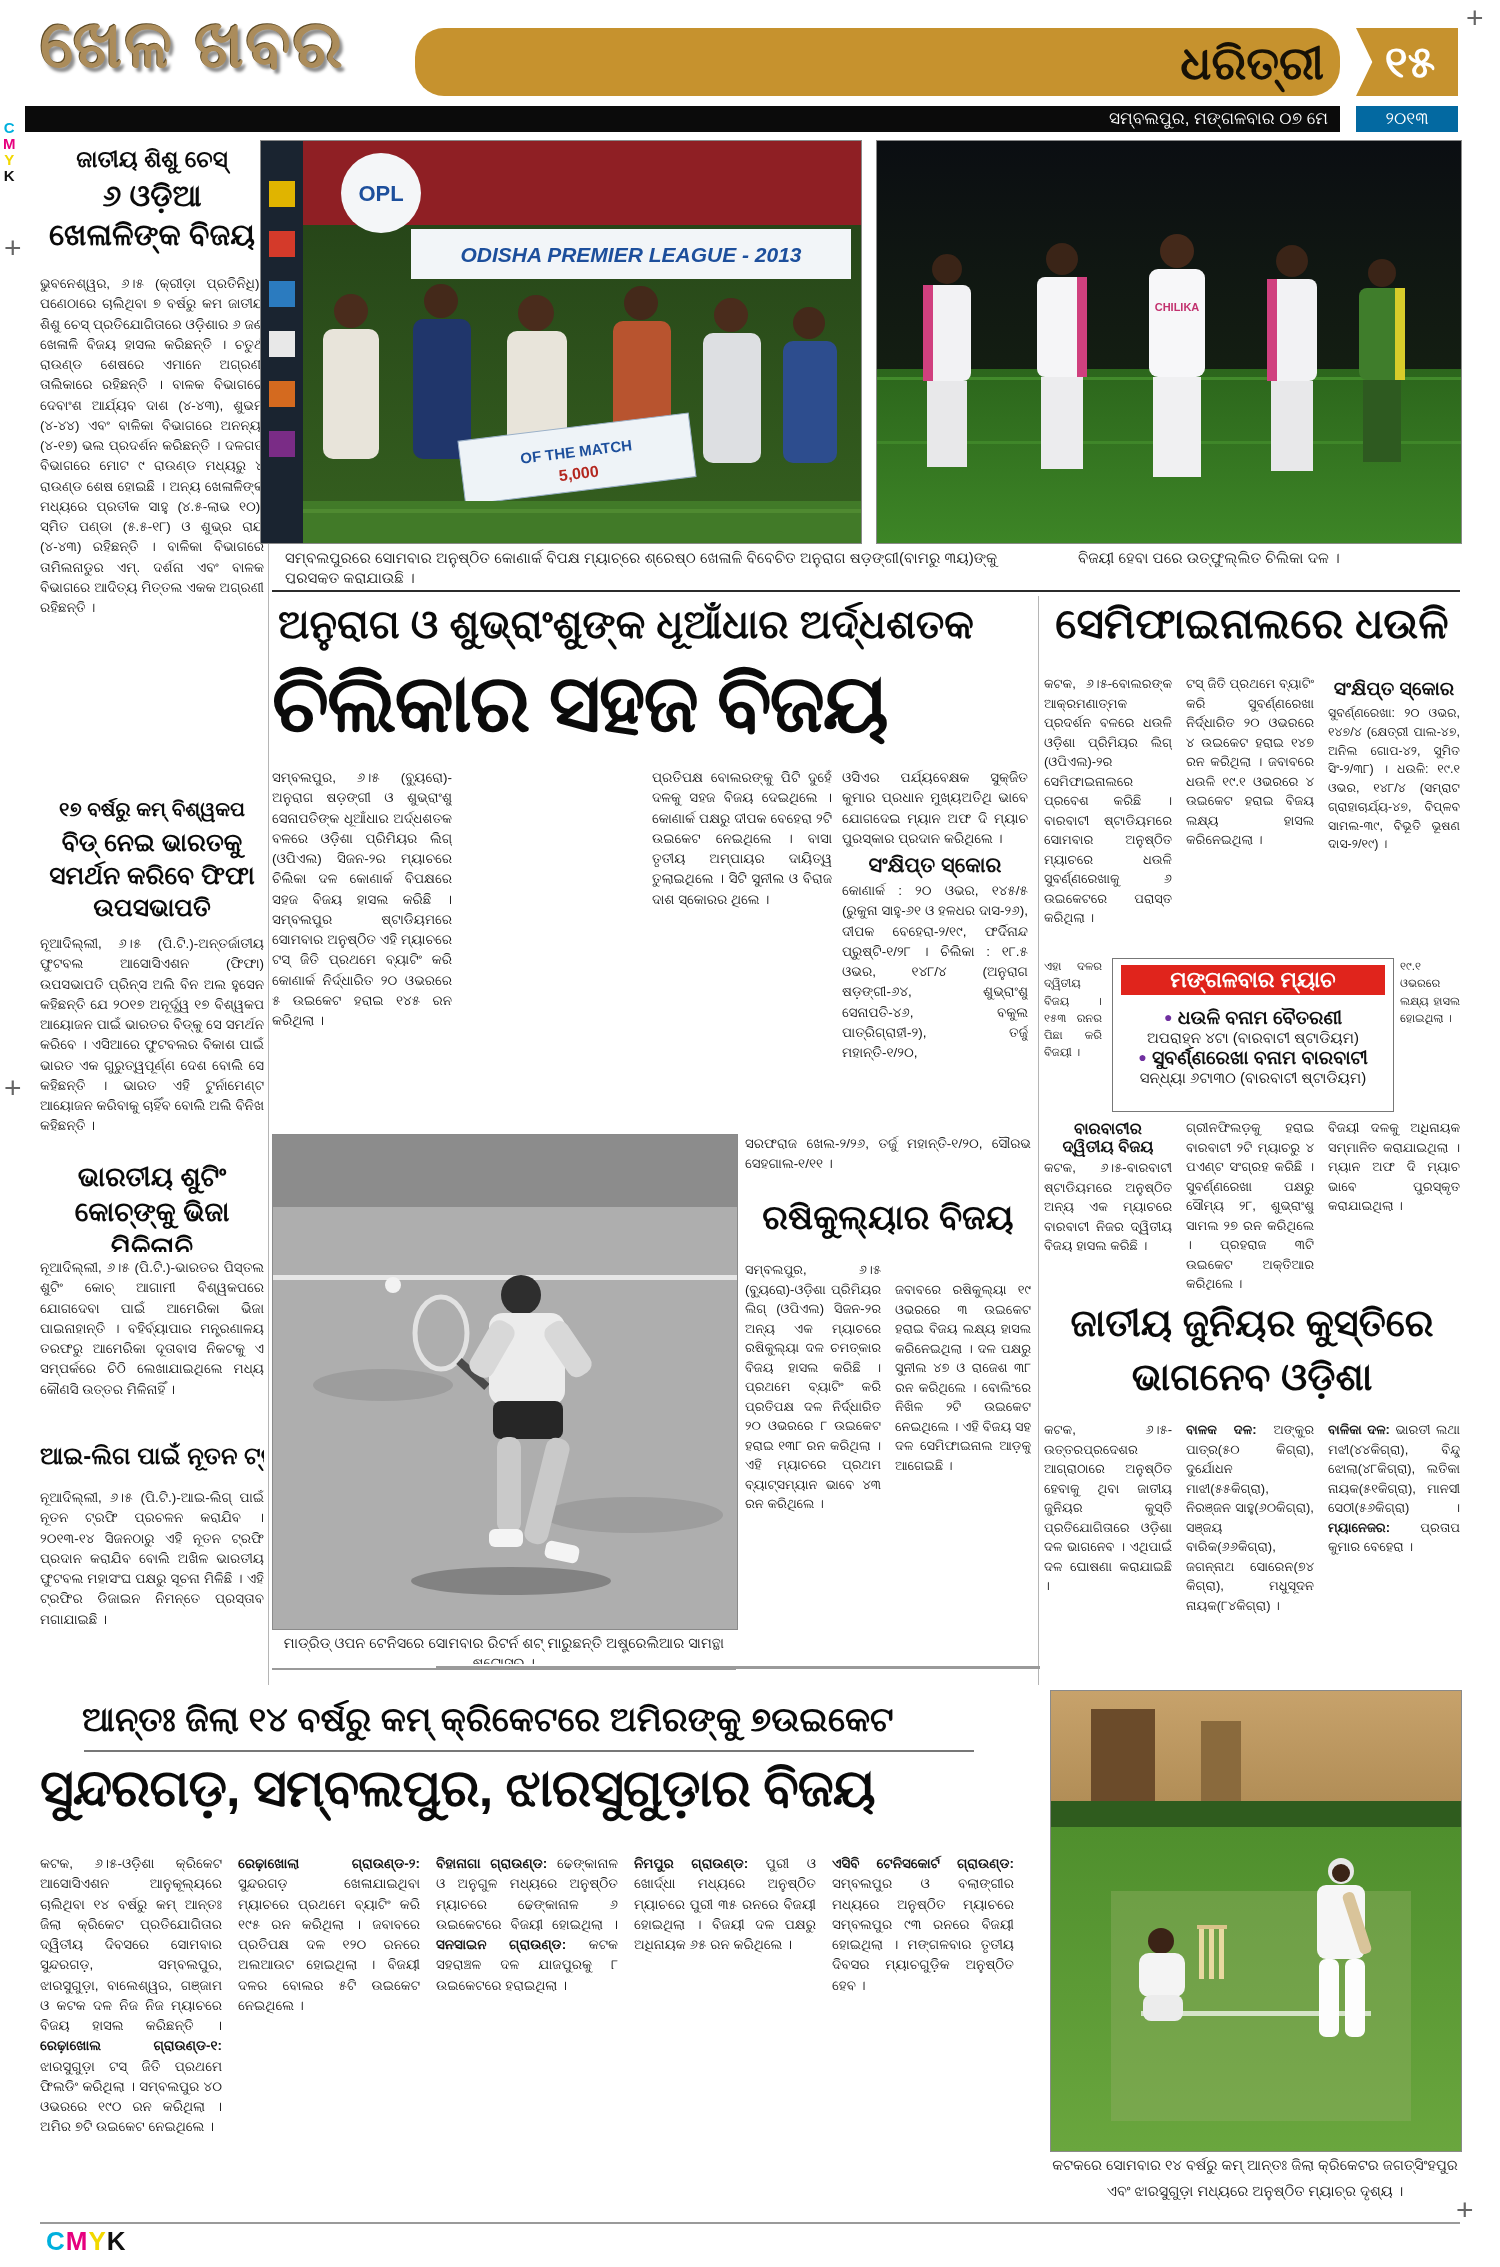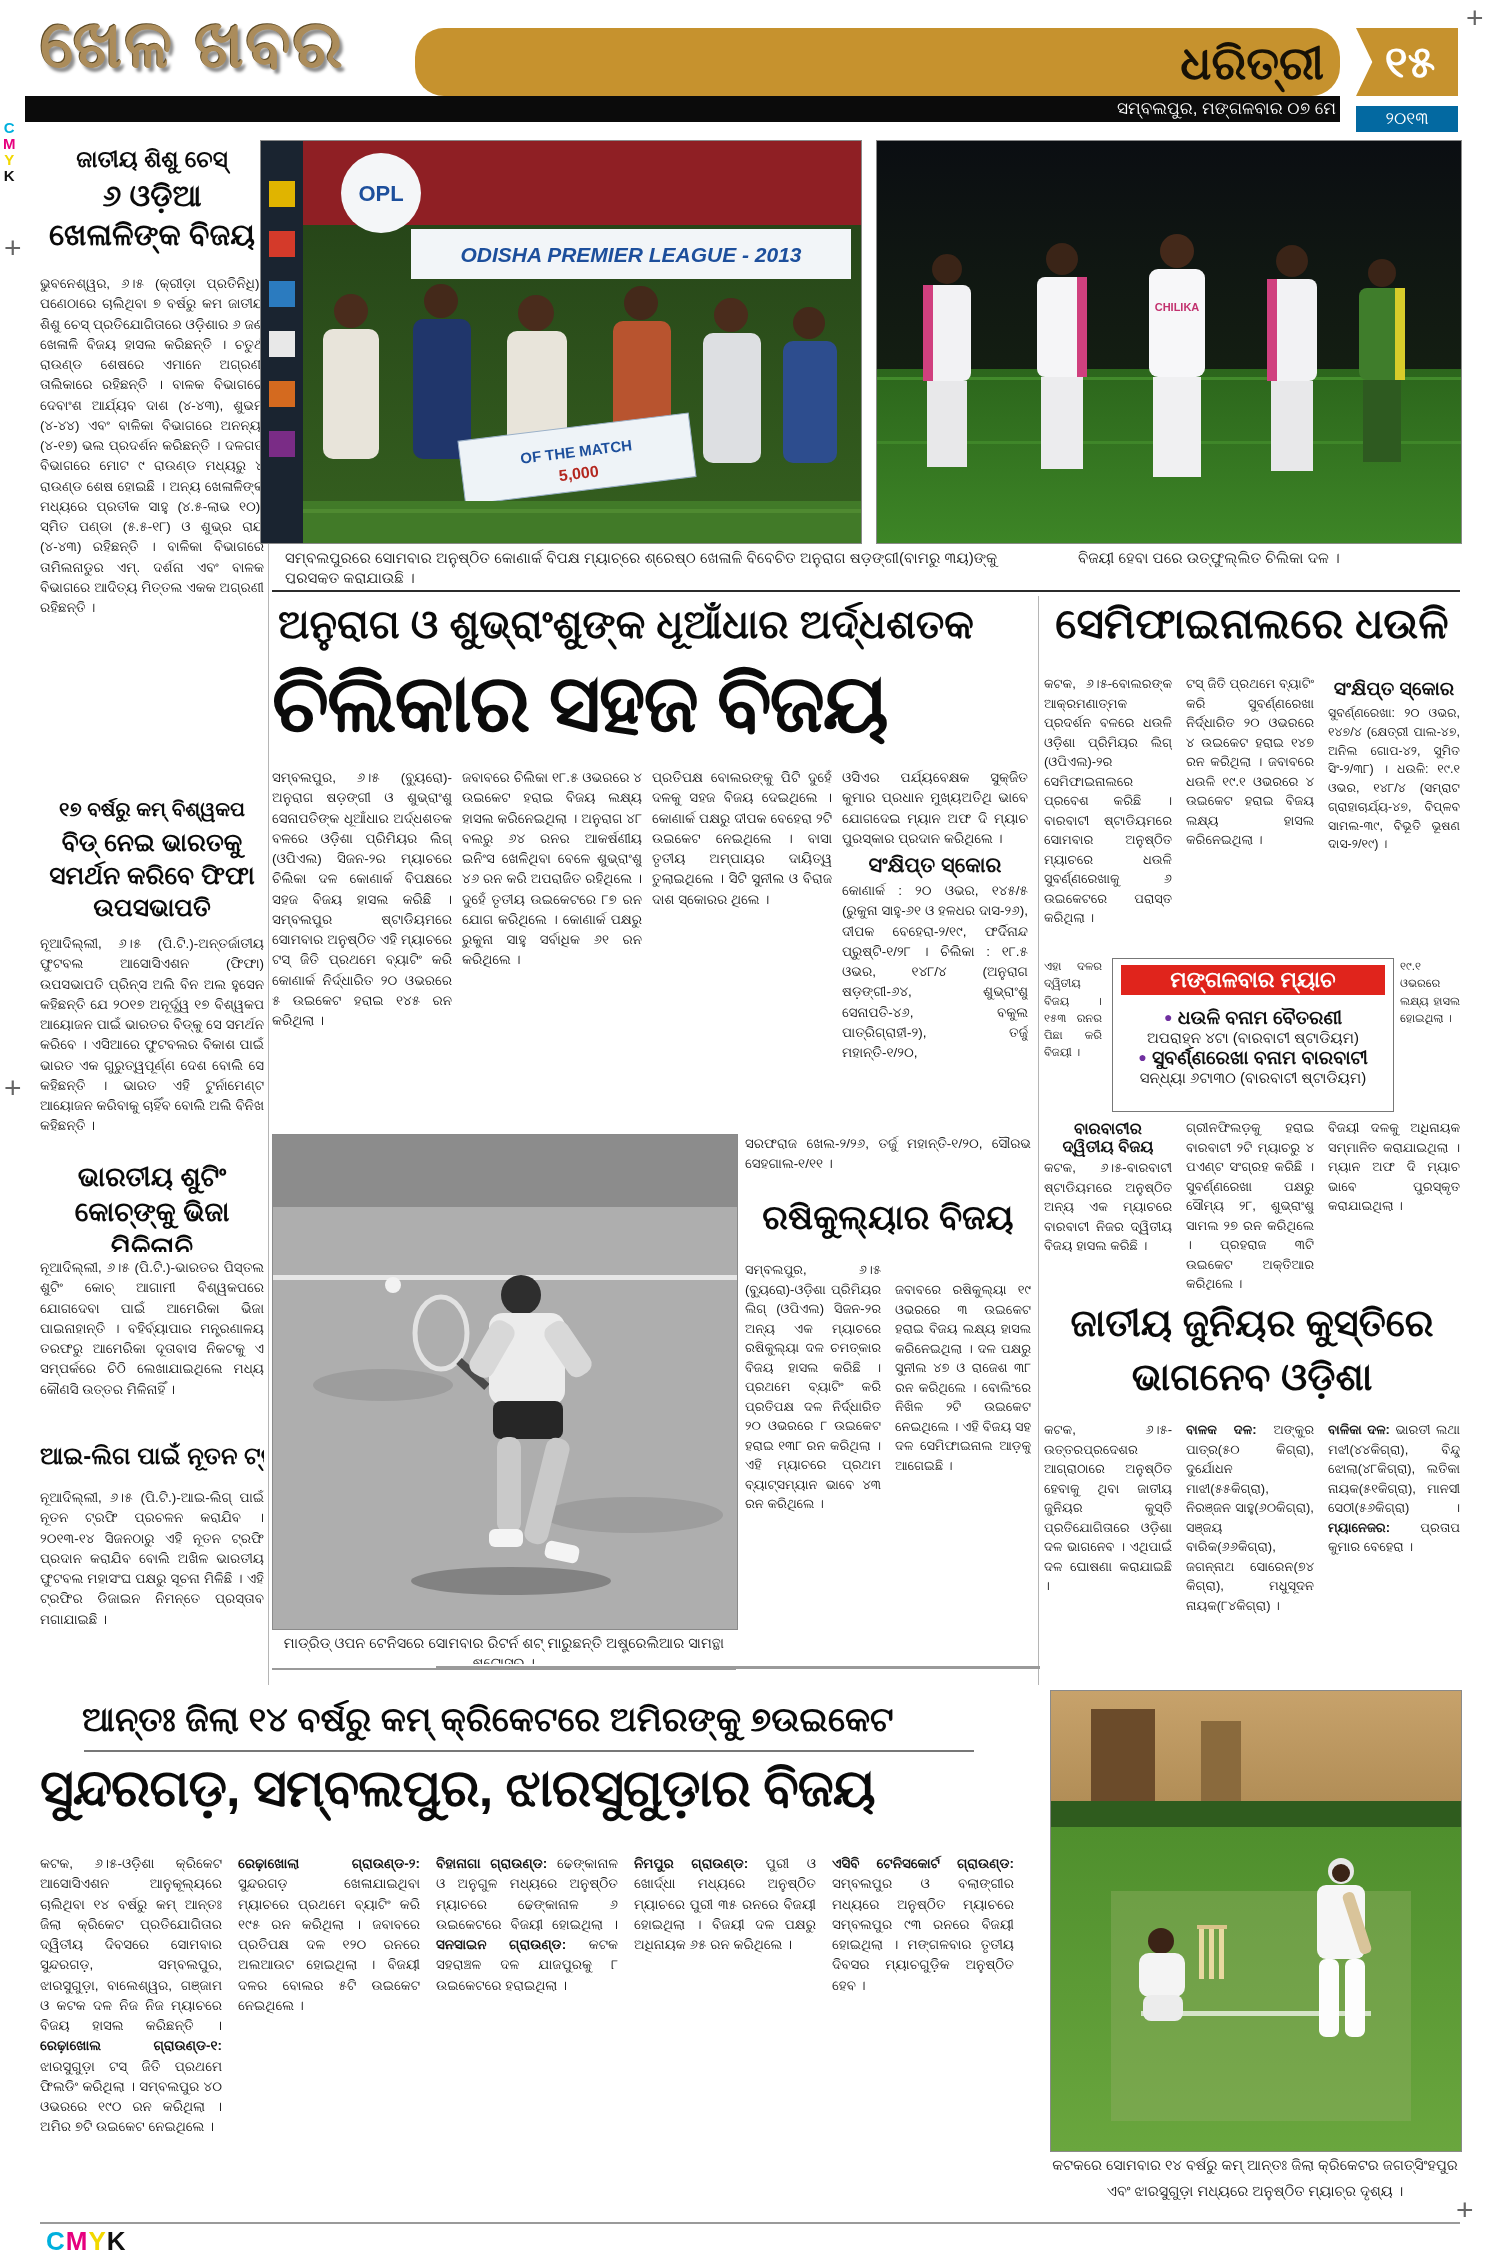--- a/index.html
+++ b/index.html
@@ -16,22 +16,22 @@
   .caption{font-size:15px;color:#181818;overflow:hidden;line-height:1.35;}
   
   #masthead-title{left:40px;top:6px;width:368px;height:98px;font-size:66px;font-weight:bold;
      color:#ab8c5b;letter-spacing:2px;white-space:nowrap;overflow:hidden;
      text-shadow:-1px -1px 0 #5f4c28, 3px 4px 3px rgba(0,0,0,0.45);}
   #masthead-goldbar{left:415px;top:28px;width:925px;height:68px;background:#c6922e;border-radius:29px;}
   #paper-name{position:absolute;right:16px;top:8px;font-size:46px;font-weight:bold;color:#171106;}
   #page-number-box{left:1356px;top:28px;width:102px;height:68px;background:#c6922e;
      clip-path:polygon(0 0,100% 0,100% 100%,0 100%,16% 50%);
      color:#fff;font-size:44px;font-weight:bold;text-align:center;line-height:68px;padding-left:6px;box-sizing:border-box;}
-  #date-bar{left:25px;top:96px;width:1315px;height:26px;background:#0b0b0b;color:#fff;
-     font-size:17px;line-height:26px;text-align:right;padding-right:4px;box-sizing:border-box;}
+  #date-bar{left:25px;top:106px;width:1315px;height:26px;background:#0b0b0b;color:#fff;
+     font-size:17px;line-height:26px;text-align:right;padding-right:12px;box-sizing:border-box;}
   #year-box{left:1356px;top:106px;width:102px;height:26px;background:#0369a1;color:#fff;
      font-size:17px;line-height:26px;text-align:center;}
   .crop-mark{font-size:30px;color:#666;line-height:20px;}
   #cmyk-vertical div{font-size:15px;font-weight:bold;line-height:16px;text-align:center;}
   #cmyk-bottom span{font-size:26px;font-weight:bold;letter-spacing:1px;}
   .c-c{color:#00b0dd;} .c-m{color:#e6007e;} .c-y{color:#f2d800;} .c-k{color:#111;}
   
   #match-box{left:1112px;top:958px;width:280px;height:152px;border:1px solid #777;background:#fff;overflow:hidden;}
   #match-box-title{background:#e0241c;color:#fff;font-weight:bold;font-size:22px;text-align:center;
      margin:6px 8px 12px 8px;padding:2px 0;}
@@ -169,21 +169,20 @@
   </div>
 
   <div class="abs caption" style="left:285px;top:548px;width:770px;height:36px;">ସମ୍ବଲପୁରରେ ସୋମବାର ଅନୁଷ୍ଠିତ କୋଣାର୍କ ବିପକ୍ଷ ମ୍ୟାଚ୍‌ରେ ଶ୍ରେଷ୍ଠ ଖେଳାଳି ବିବେଚିତ ଅନୁରାଗ ଷଡ଼ଙ୍ଗୀ(ବାମରୁ ୩ୟ)ଙ୍କୁ ପୁରସ୍କୃତ କରାଯାଉଛି ।</div>
   <div class="abs caption" style="left:1078px;top:548px;width:380px;height:36px;">ବିଜୟୀ ହେବା ପରେ ଉତ୍ଫୁଲ୍ଲିତ ଚିଲିକା ଦଳ ।</div>
 
   <div class="abs rule" style="left:272px;top:590px;width:1188px;height:2px;background:#2b2b2b;"></div>
 
   <div class="abs headline nowrap" style="left:278px;top:602px;width:750px;height:54px;font-size:40px;">ଅନୁରାଗ ଓ ଶୁଭ୍ରାଂଶୁଙ୍କ ଧୂଆଁଧାର ଅର୍ଦ୍ଧଶତକ</div>
   <div class="abs headline nowrap" style="left:272px;top:658px;width:756px;height:100px;font-size:80px;letter-spacing:-2px;">ଚିଲିକାର ସହଜ ବିଜୟ</div>
   <div class="abs body-text" style="left:272px;top:768px;width:180px;height:356px;">ସମ୍ବଲପୁର, ୬।୫ (ବ୍ୟୁରୋ)- ଅନୁରାଗ ଷଡ଼ଙ୍ଗୀ ଓ ଶୁଭ୍ରାଂଶୁ ସେନାପତିଙ୍କ ଧୂଆଁଧାର ଅର୍ଦ୍ଧଶତକ ବଳରେ ଓଡ଼ିଶା ପ୍ରିମିୟର ଲିଗ୍ (ଓପିଏଲ) ସିଜନ-୨ର ମ୍ୟାଚରେ ଚିଲିକା ଦଳ କୋଣାର୍କ ବିପକ୍ଷରେ ସହଜ ବିଜୟ ହାସଲ କରିଛି । ସମ୍ବଲପୁର ଷ୍ଟାଡିୟମରେ ସୋମବାର ଅନୁଷ୍ଠିତ ଏହି ମ୍ୟାଚରେ ଟସ୍ ଜିତି ପ୍ରଥମେ ବ୍ୟାଟିଂ କରି କୋଣାର୍କ ନିର୍ଦ୍ଧାରିତ ୨୦ ଓଭରରେ ୫ ଉଇକେଟ ହରାଇ ୧୪୫ ରନ କରିଥିଲା ।</div>
-  <div class="abs body-text" style="left:462px;top:768px;width:180px;height:356px;">ଜବାବରେ ଚିଲିକା ୧୮.୫ ଓଭରରେ ୪ ଉଇକେଟ ହରାଇ ବିଜୟ ଲକ୍ଷ୍ୟ ହାସଲ କରିନେଇଥିଲା । ଅନୁରାଗ ୪୮ ବଲରୁ ୬୪ ରନର ଆକର୍ଷଣୀୟ ଇନିଂସ ଖେଳିଥିବା ବେଳେ ଶୁଭ୍ରାଂଶୁ ୪୬ ରନ କରି ଅପରାଜିତ ରହିଥିଲେ । ଦୁହେଁ ତୃତୀୟ ଉଇକେଟରେ ୮୭ ରନ ଯୋଗ କରିଥିଲେ । କୋଣାର୍କ ପକ୍ଷରୁ ରୁକୁନା ସାହୁ ସର୍ବାଧିକ ୬୧ ରନ କରିଥିଲେ ।</div>
   <div class="abs body-text" style="left:652px;top:768px;width:180px;height:356px;">ପ୍ରତିପକ୍ଷ ବୋଲରଙ୍କୁ ପିଟି ଦୁହେଁ ଦଳକୁ ସହଜ ବିଜୟ ଦେଇଥିଲେ । କୋଣାର୍କ ପକ୍ଷରୁ ଦୀପକ ବେହେରା ୨ଟି ଉଇକେଟ ନେଇଥିଲେ । ବାସା ତୃତୀୟ ଅମ୍ପାୟର ଦାୟିତ୍ୱ ତୁଲାଇଥିଲେ । ସିଟି ସୁନୀଲ ଓ ବିରାଜ ଦାଶ ସ୍କୋରର ଥିଲେ ।</div>
   <div class="abs" style="left:842px;top:768px;width:186px;height:356px;overflow:hidden;">
     <div class="body-text" style="height:auto;">ଓସିଏର ପର୍ଯ୍ୟବେକ୍ଷକ ସୁକ୍ଜିତ କୁମାର ପ୍ରଧାନ ମୁଖ୍ୟଅତିଥି ଭାବେ ଯୋଗଦେଇ ମ୍ୟାନ ଅଫ ଦି ମ୍ୟାଚ ପୁରସ୍କାର ପ୍ରଦାନ କରିଥିଲେ ।</div>
     <div class="score-head" style="font-size:21px;">ସଂକ୍ଷିପ୍ତ ସ୍କୋର</div>
     <div class="body-text" style="height:auto;">କୋଣାର୍କ : ୨୦ ଓଭର, ୧୪୫/୫ (ରୁକୁନା ସାହୁ-୬୧ ଓ ହଳଧର ଦାସ-୨୬), ଦୀପକ ବେହେରା-୨/୧୯, ଫର୍ଦିନାନ୍ଦ ପ୍ରୁଷ୍ଟି-୧/୨୮ । ଚିଲିକା : ୧୮.୫ ଓଭର, ୧୪୮/୪ (ଅନୁରାଗ ଷଡ଼ଙ୍ଗୀ-୬୪, ଶୁଭ୍ରାଂଶୁ ସେନାପତି-୪୬, ବକୁଲ ପାତ୍ରିଗ୍ରାହୀ-୨), ତର୍ଜୁ ମହାନ୍ତି-୧/୨୦,</div>
   </div>
 
   <div class="abs photo" style="left:272px;top:1134px;width:464px;height:494px;">
     <svg width="464" height="494" viewBox="0 0 464 494" preserveAspectRatio="none">
       <rect x="0" y="0" width="464" height="494" fill="#aeaeae"></rect>

